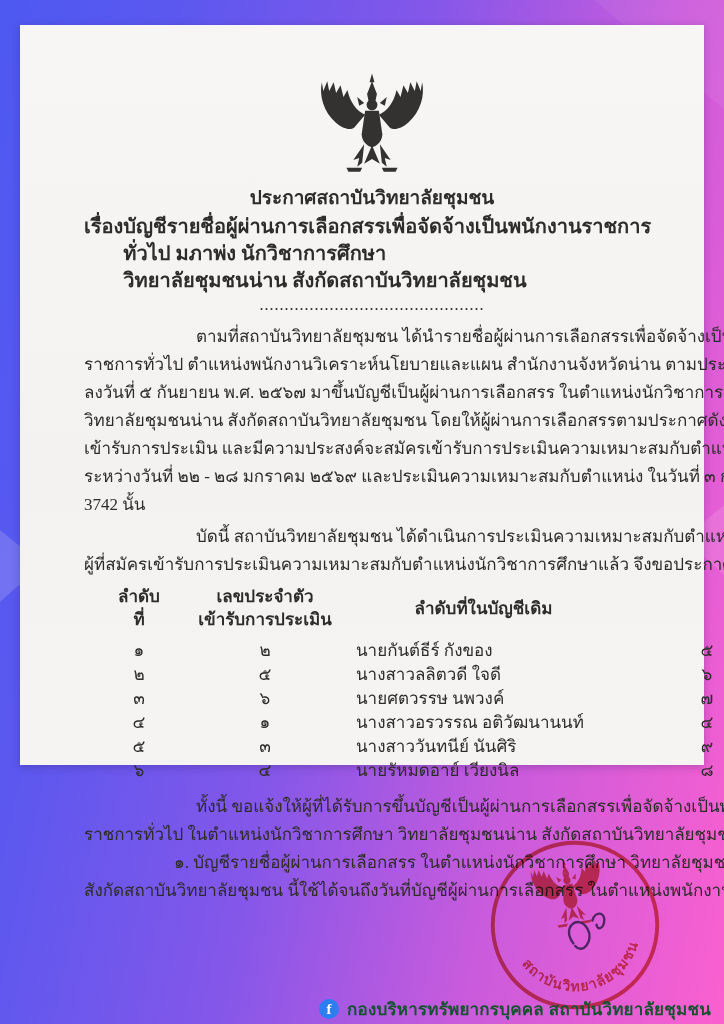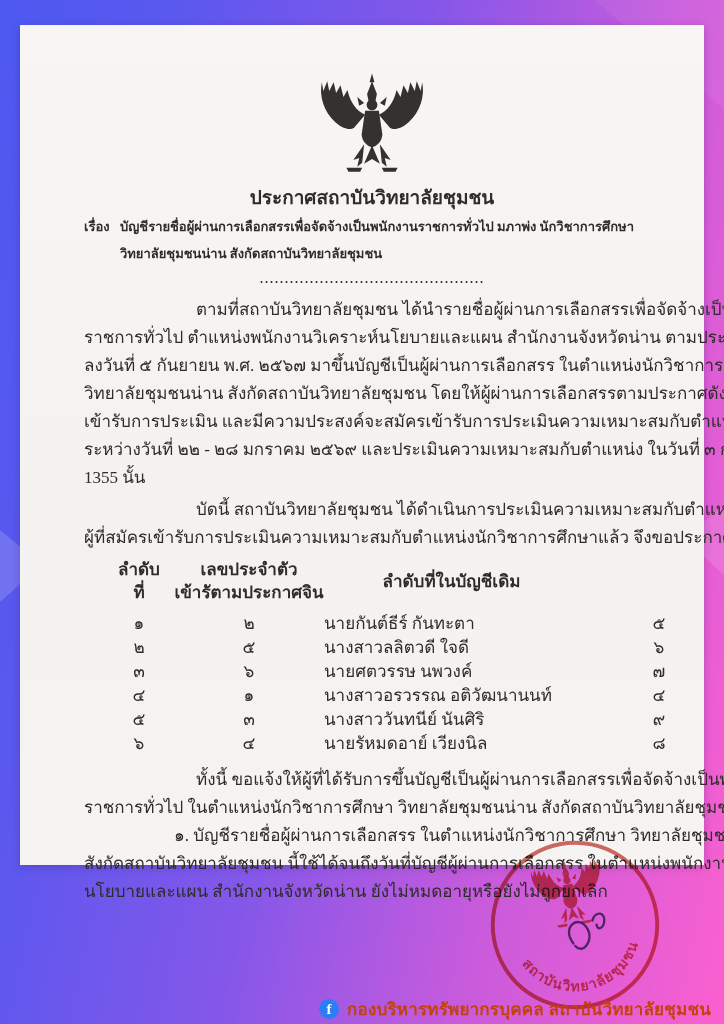--- a/index.html
+++ b/index.html
@@ -10,41 +10,41 @@
   .page-bg{
     position:absolute;inset:0;
     background:linear-gradient(102deg,#4d59f1 0%,#5a58ef 18%,#8457e9 46%,#c95bdc 72%,#fb60cf 100%);
   }
   .bg-streak{position:absolute;background:rgba(255,255,255,0.06);transform:rotate(40deg);pointer-events:none;}
   .chev-left{position:absolute;left:0;top:530px;width:42px;height:72px;
     background:rgba(255,255,255,0.16);clip-path:polygon(0 0,100% 48%,0 100%);}
   .chev-right{position:absolute;right:0;top:505px;width:40px;height:70px;
     background:rgba(255,255,255,0.12);clip-path:polygon(100% 0,0 48%,100% 100%);}
   .paper{
-    position:absolute;left:20px;top:25px;width:684px;height:840px;
+    position:absolute;left:20px;top:25px;width:684px;height:740px;
     background:linear-gradient(180deg,#f7f6f4 0%,#f3f2f0 60%,#f5f4f2 100%);
     box-shadow:0 2px 8px rgba(40,20,80,.25);
     color:#2e2c2a;
   }
   .content{position:absolute;left:64px;right:44px;top:0;}
   .emblem-wrap{margin-top:48px;text-align:center;}
   .doc-title{margin-top:8px;text-align:center;font-size:19px;font-weight:700;line-height:26px;}
-  .subject-row{display:flex;margin-top:2px;font-weight:700;font-size:13px;line-height:27px;}
+  .subject-row{display:flex;margin-top:2px;font-weight:700;font-size:20px;line-height:27px;}
   .subject-label{flex:0 0 36px;}
   .subject-lines{flex:1;}
   .divider{text-align:center;font-size:16px;letter-spacing:1px;line-height:18px;margin-top:2px;color:#2e2c2a;}
   .para{font-size:17px;line-height:28px;margin-top:0;}
   .para .line{white-space:nowrap;}
   .line.indent{padding-left:112px;}
   .line.indent2{padding-left:90px;}
   .p1{margin-top:9px;}
   .p2{margin-top:4px;}
   .p3{margin-top:10px;}
   .roster{margin-top:6px;margin-left:20px;}
-  .roster-grid{display:grid;grid-template-columns:70px 150px 255px 160px;column-gap:0;}
+  .roster-grid{display:grid;grid-template-columns:70px 150px 255px 160px;column-gap:16px;}
   .roster-head{font-weight:700;font-size:17px;line-height:23px;margin-bottom:8px;}
   .hc{text-align:center;}
   .hc3{text-align:left;display:flex;align-items:center;}
   .hc4{text-align:center;display:flex;align-items:center;justify-content:center;}
   .roster-row{font-size:17px;height:24px;line-height:24px;}
   .cell-c{text-align:center;}
   .cell-name{text-align:left;}
   .stamp{
     position:absolute;left:482px;top:832px;width:186px;height:186px;
     transform:rotate(-10deg);mix-blend-mode:multiply;opacity:.92;pointer-events:none;
@@ -53,21 +53,21 @@
     position:absolute;left:0;right:0;bottom:0;height:31px;
     display:flex;align-items:center;justify-content:flex-end;
     padding-right:13px;gap:8px;box-sizing:border-box;
     font-family:"Liberation Sans","DejaVu Sans",sans-serif;
   }
   .fb-icon{
     width:20px;height:20px;border-radius:50%;background:#2d7ef2;color:#ffffff;
     display:flex;align-items:center;justify-content:center;
     font-family:"Liberation Serif",serif;font-weight:700;font-size:15px;line-height:20px;
   }
-  .footer-text{color:#c2410c;font-size:17px;font-weight:600;letter-spacing:.2px;}
+  .footer-text{color:#14532d;font-size:17px;font-weight:600;letter-spacing:.2px;}
   svg{display:block;}
 </style>
 </head>
 <body>
 
 <div class="page-bg"></div>
 <div class="bg-streak" style="left:520px;top:-40px;width:300px;height:90px;"></div>
 <div class="chev-left"></div>
 <div class="chev-right"></div>
 
@@ -118,47 +118,47 @@
 
     <div class="divider">.............................................</div>
 
     <div class="para p1">
       <div class="line indent">ตามที่สถาบันวิทยาลัยชุมชน ได้นำรายชื่อผู้ผ่านการเลือกสรรเพื่อจัดจ้างเป็นพนักงาน</div>
       <div class="line">ราชการทั่วไป ตำแหน่งพนักงานวิเคราะห์นโยบายและแผน สำนักงานจังหวัดน่าน ตามประกาศจังหวัดน่าน</div>
       <div class="line">ลงวันที่ ๕ กันยายน พ.ศ. ๒๕๖๗ มาขึ้นบัญชีเป็นผู้ผ่านการเลือกสรร ในตำแหน่งนักวิชาการศึกษา</div>
       <div class="line">วิทยาลัยชุมชนน่าน สังกัดสถาบันวิทยาลัยชุมชน โดยให้ผู้ผ่านการเลือกสรรตามประกาศดังกล่าวที่มีสิทธิ</div>
       <div class="line">เข้ารับการประเมิน และมีความประสงค์จะสมัครเข้ารับการประเมินความเหมาะสมกับตำแหน่ง ยื่นใบสมัคร</div>
       <div class="line">ระหว่างวันที่ ๒๒ - ๒๘ มกราคม ๒๕๖๙ และประเมินความเหมาะสมกับตำแหน่ง ในวันที่ ๓ กุมภาพันธ์</div>
-      <div class="line">1355 นั้น</div>
+      <div class="line">3742 นั้น</div>
     </div>
 
     <div class="para p2">
       <div class="line indent">บัดนี้ สถาบันวิทยาลัยชุมชน ได้ดำเนินการประเมินความเหมาะสมกับตำแหน่งของ</div>
       <div class="line">ผู้ที่สมัครเข้ารับการประเมินความเหมาะสมกับตำแหน่งนักวิชาการศึกษาแล้ว จึงขอประกาศรายชื่อผู้ผ่าน</div>
     </div>
 
     <div class="roster">
       <div class="roster-grid roster-head">
         <div class="hc">
           <div>ลำดับ</div>
           <div>ที่</div>
         </div>
         <div class="hc">
           <div>เลขประจำตัว</div>
-          <div>เข้ารัตามประกาศจิน</div>
+          <div>เข้ารับการประเมิน</div>
         </div>
         <div class="hc4">
           <div>ลำดับที่ในบัญชีเดิม</div>
         </div>
       </div>
 
       <div class="roster-grid roster-row">
         <div class="cell-c">๑</div>
         <div class="cell-c">๒</div>
-        <div class="cell-name">นายกันต์ธีร์ กันทะตา</div>
+        <div class="cell-name">นายกันต์ธีร์ กังของ</div>
         <div class="cell-c">๕</div>
       </div>
       <div class="roster-grid roster-row">
         <div class="cell-c">๒</div>
         <div class="cell-c">๕</div>
         <div class="cell-name">นางสาวลลิตวดี ใจดี</div>
         <div class="cell-c">๖</div>
       </div>
       <div class="roster-grid roster-row">
         <div class="cell-c">๓</div>
@@ -184,21 +184,20 @@
         <div class="cell-name">นายรัหมดอาย์ เวียงนิล</div>
         <div class="cell-c">๘</div>
       </div>
     </div>
 
     <div class="para p3">
       <div class="line indent">ทั้งนี้ ขอแจ้งให้ผู้ที่ได้รับการขึ้นบัญชีเป็นผู้ผ่านการเลือกสรรเพื่อจัดจ้างเป็นพนักงาน</div>
       <div class="line">ราชการทั่วไป ในตำแหน่งนักวิชาการศึกษา วิทยาลัยชุมชนน่าน สังกัดสถาบันวิทยาลัยชุมชน ได้ทราบว่า</div>
       <div class="line indent2">๑. บัญชีรายชื่อผู้ผ่านการเลือกสรร ในตำแหน่งนักวิชาการศึกษา วิทยาลัยชุมชนน่าน</div>
       <div class="line">สังกัดสถาบันวิทยาลัยชุมชน นี้ใช้ได้จนถึงวันที่บัญชีผู้ผ่านการเลือกสรร ในตำแหน่งพนักงานวิเคราะห์</div>
-      <div class="line">นโยบายและแผน สำนักงานจังหวัดน่าน ยังไม่หมดอายุหรือยังไม่ถูกยกเลิก</div>
     </div>
 
   </div>
 </div>
 
 <div class="stamp">
   <svg width="186" height="186" viewBox="-95 -95 190 190">
     <circle cx="0" cy="0" r="84" fill="none" stroke="#c8493d" stroke-width="4" opacity="0.88"></circle>
     <g transform="translate(-41,-68) scale(0.68)" fill="#c8493d" opacity="0.88">
       <use href="#garuda"></use>

